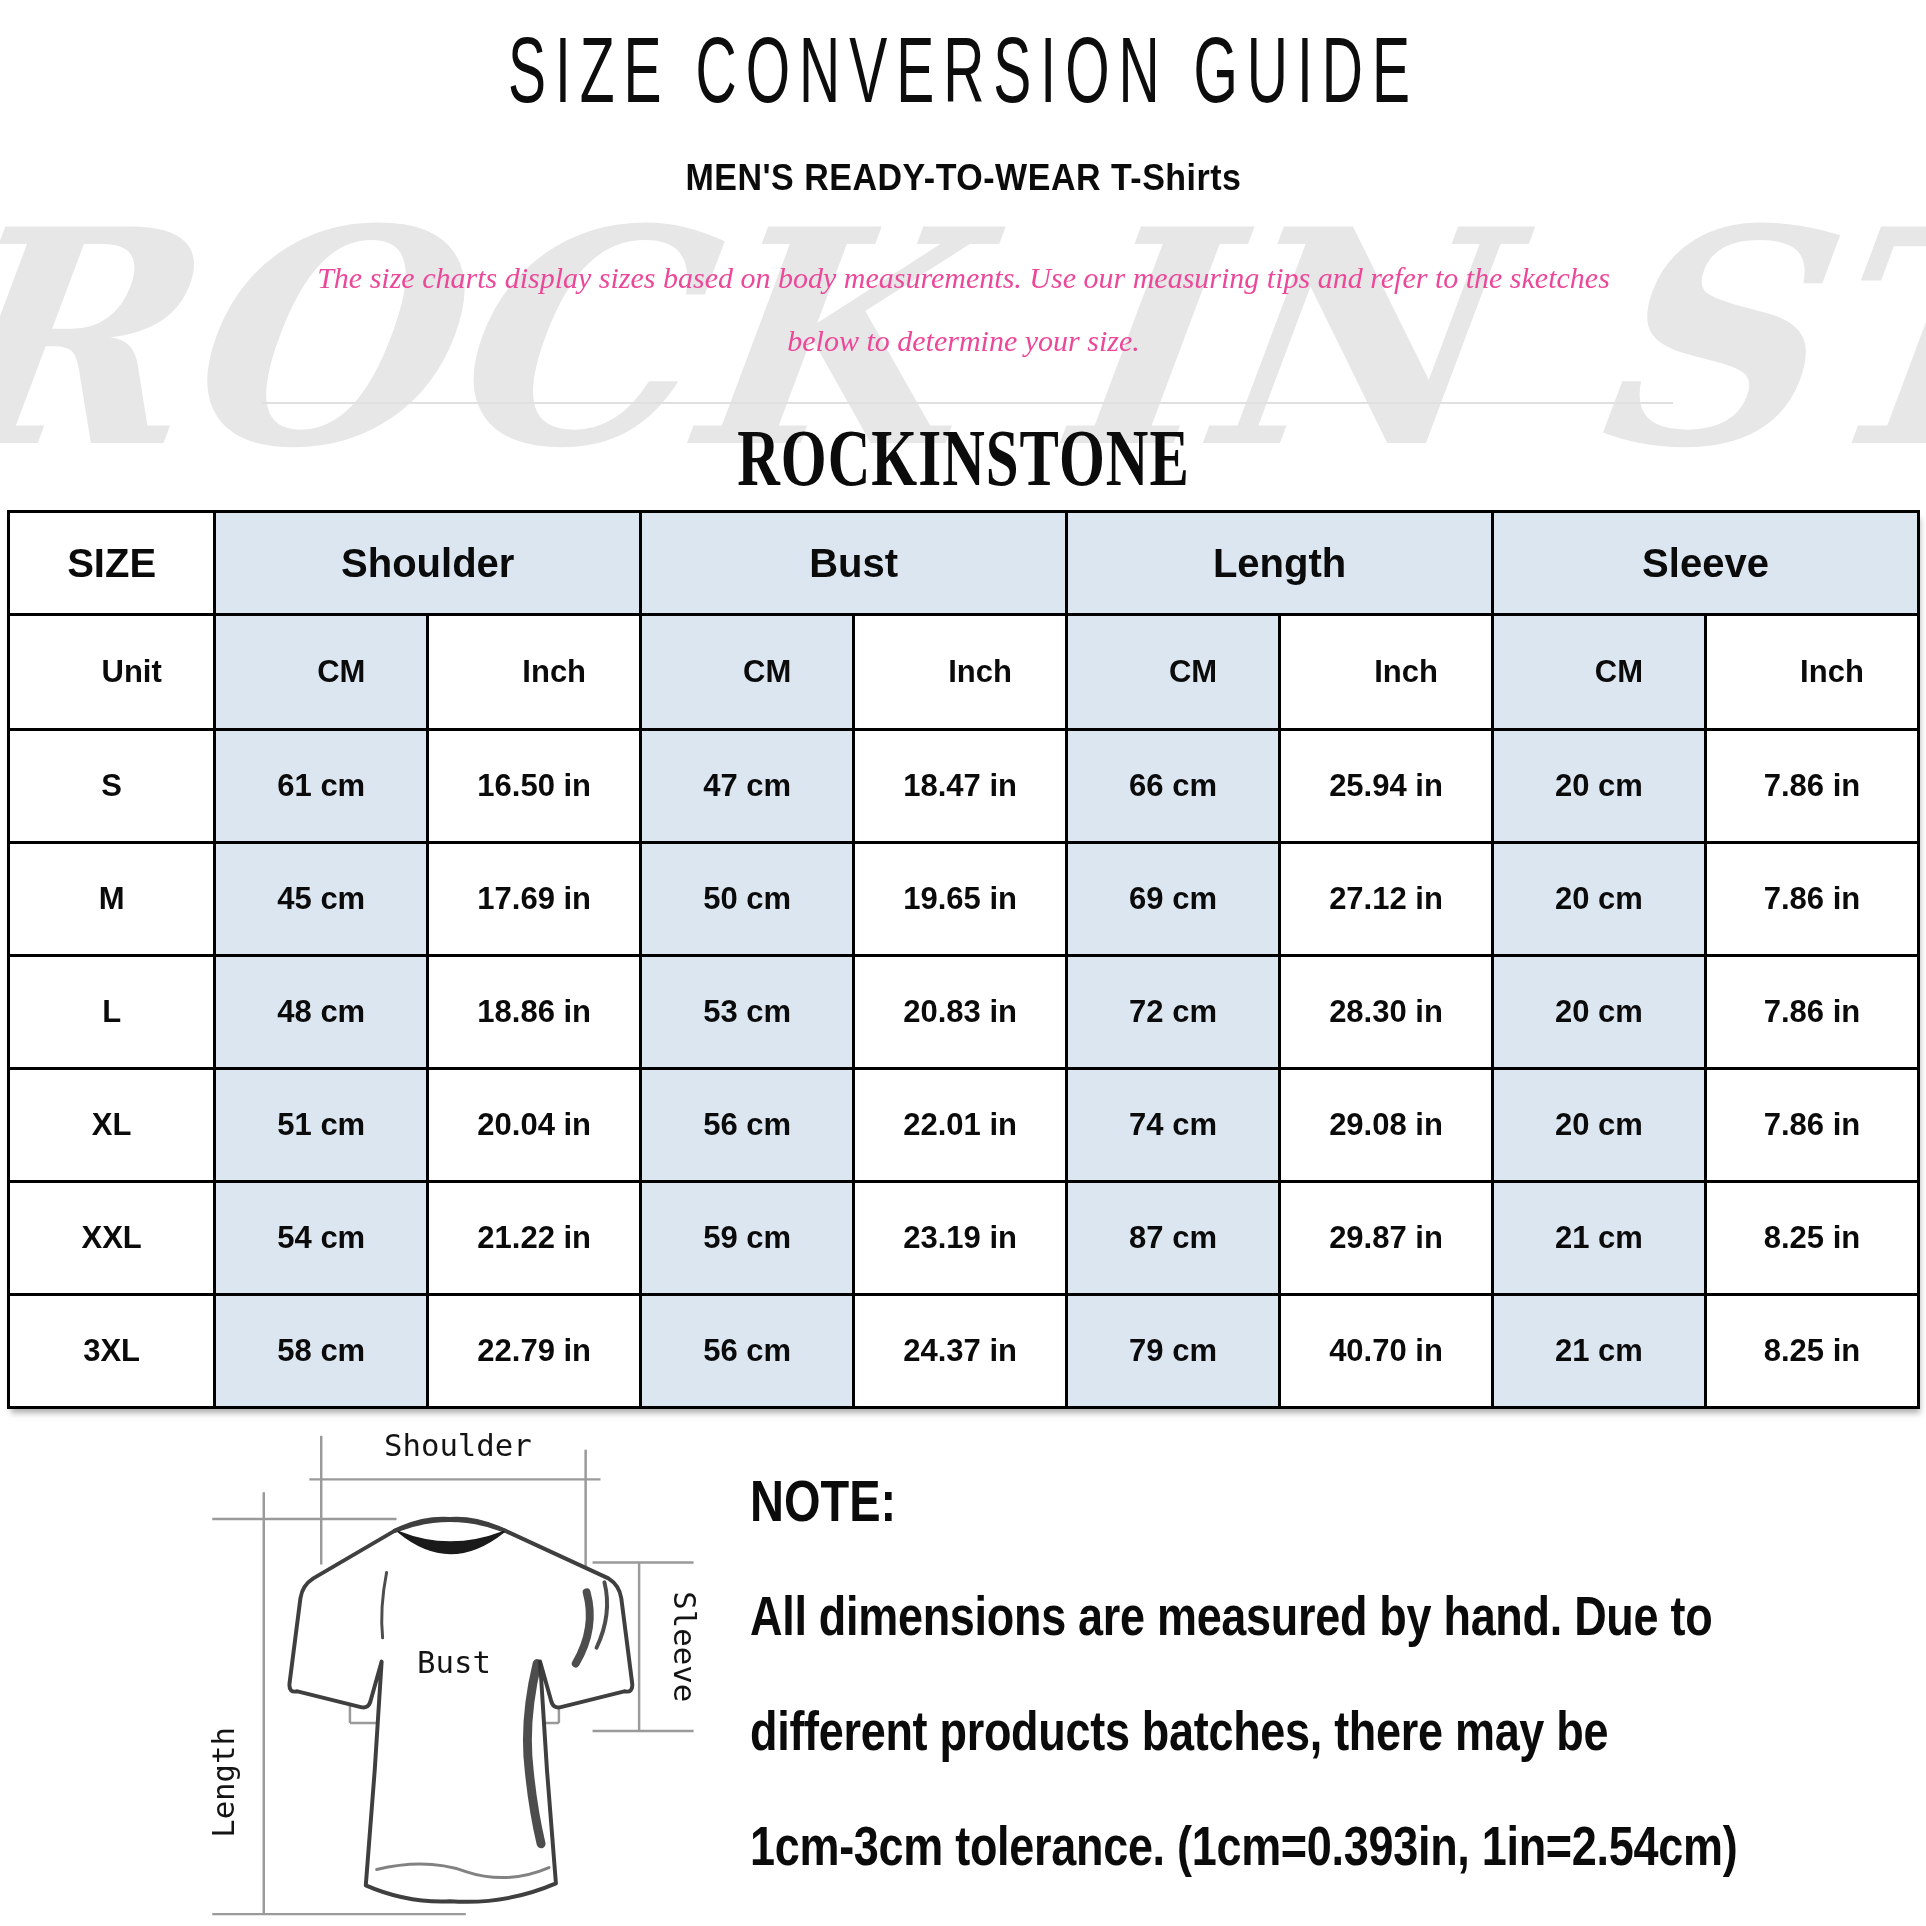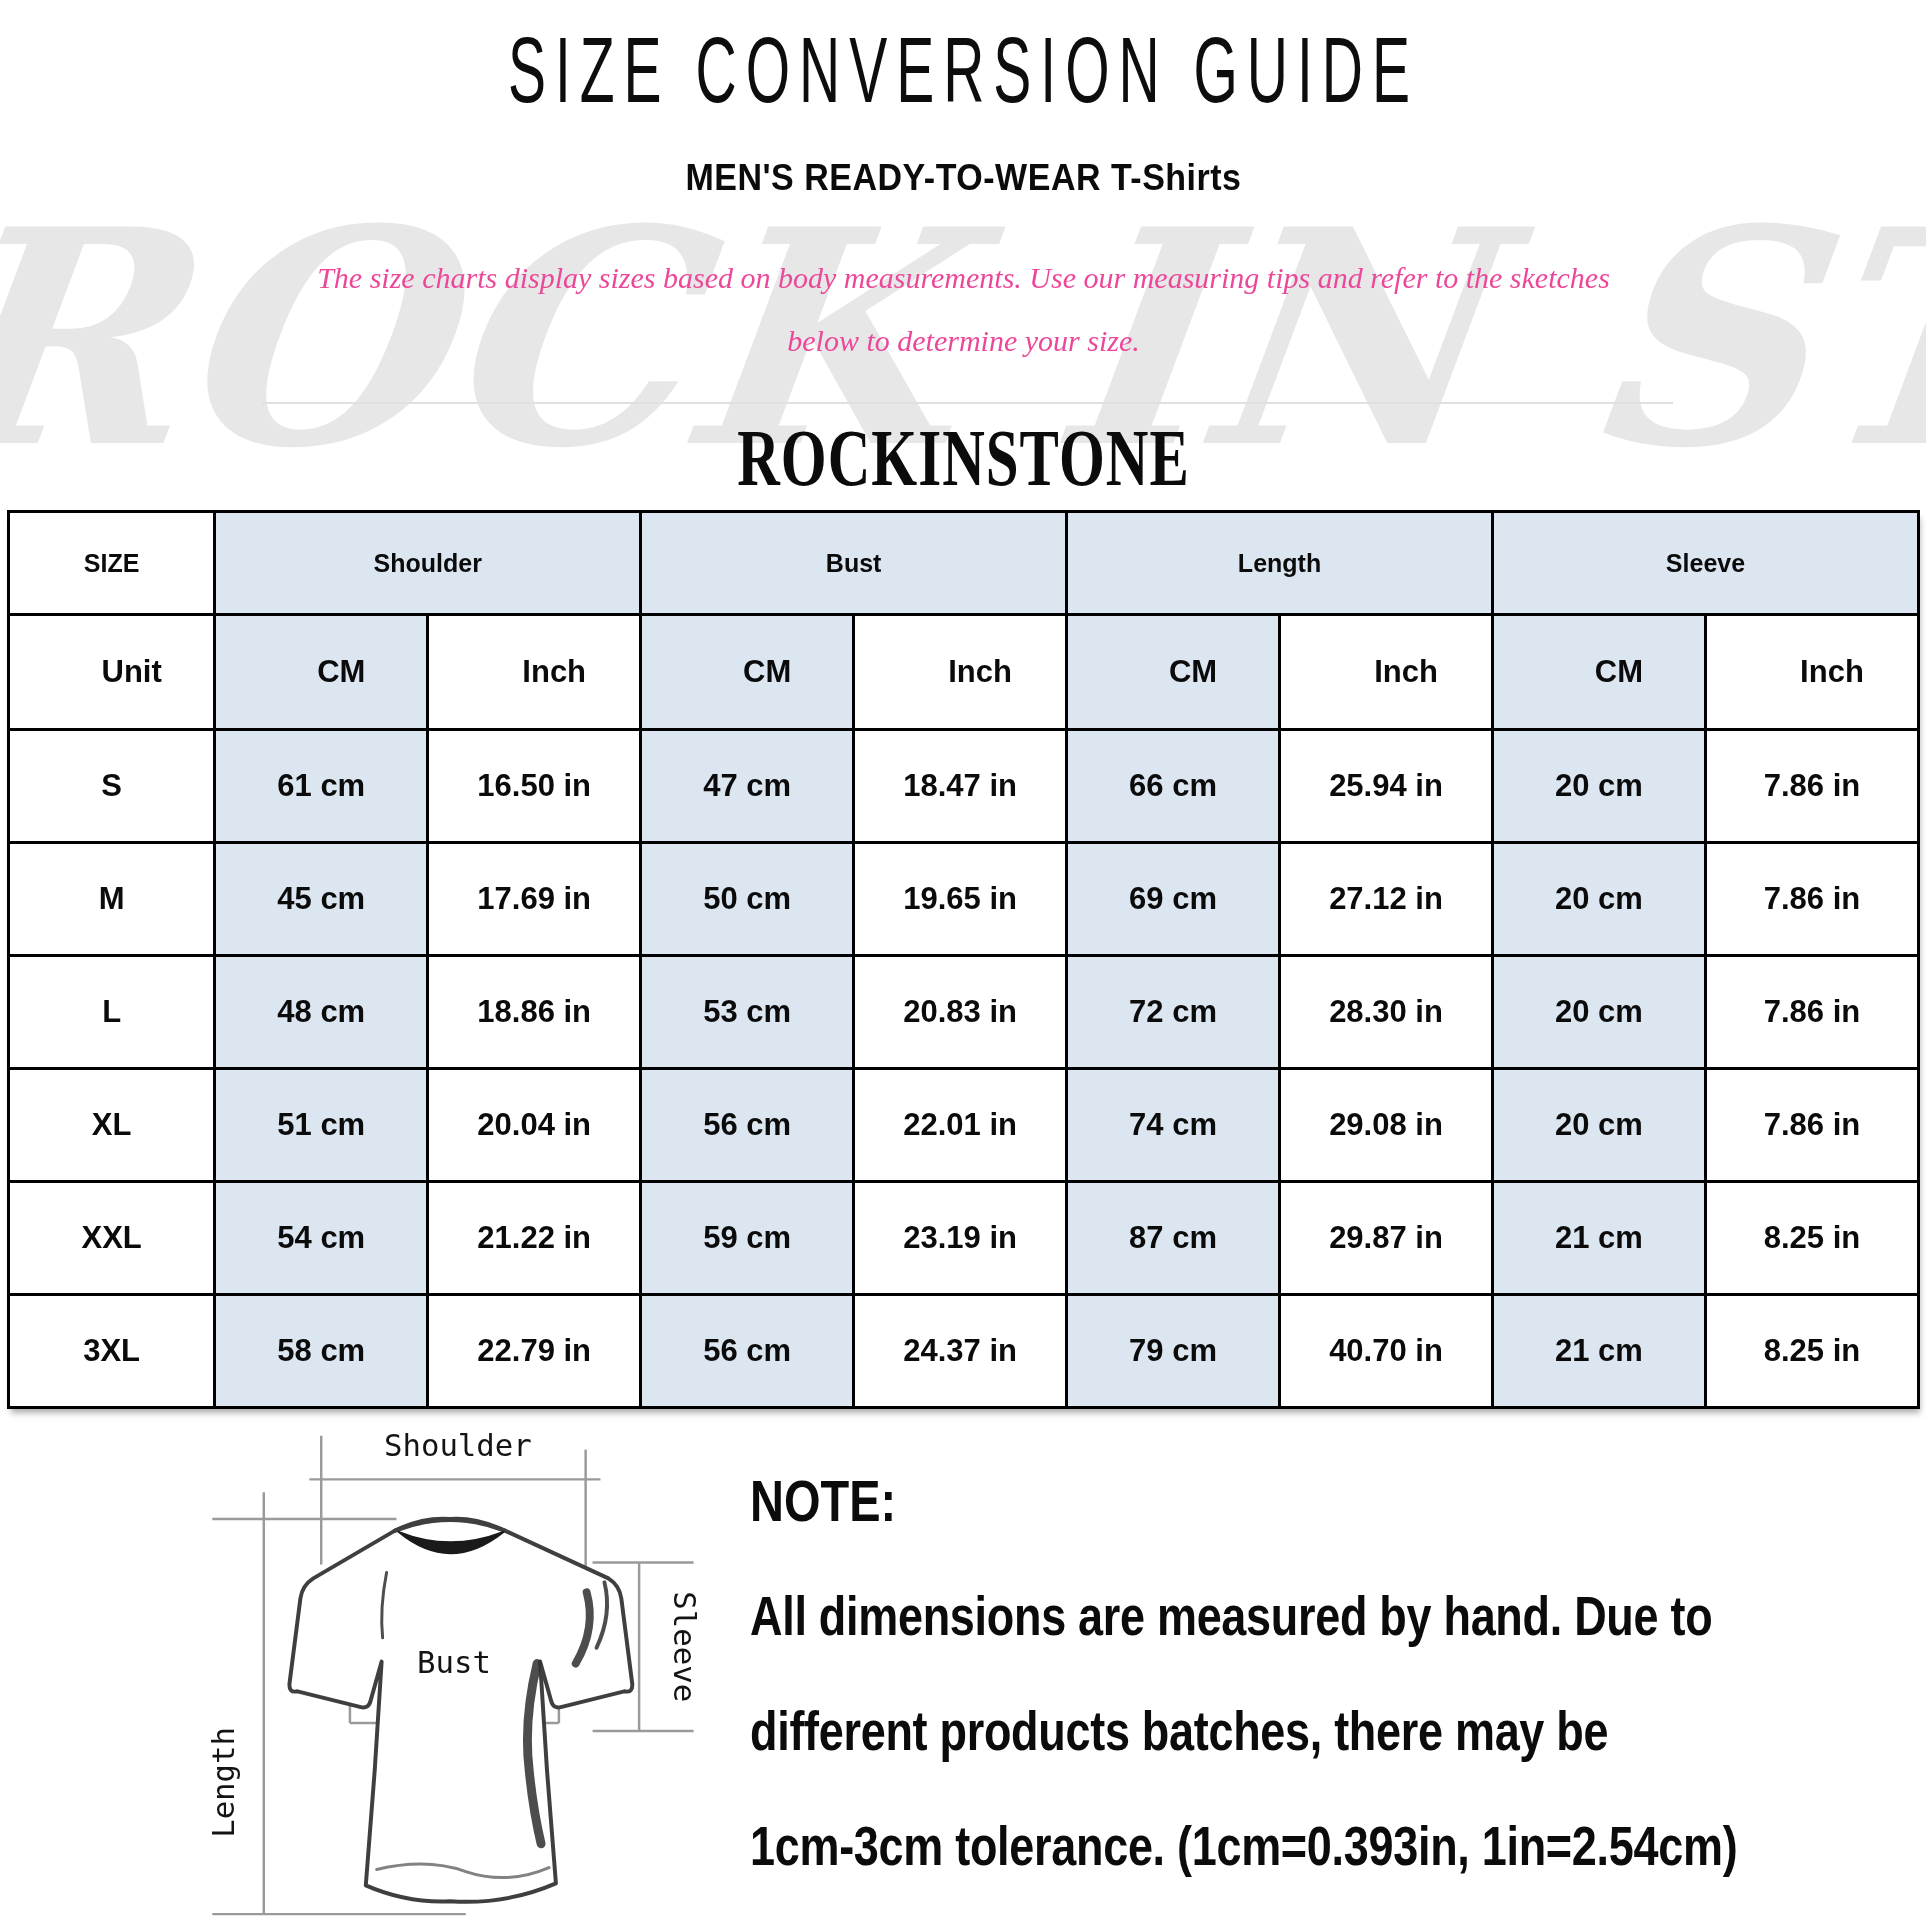--- a/index.html
+++ b/index.html
@@ -61,21 +61,21 @@
     background:#ffffff; z-index:2;
     box-shadow:2px 6px 6px -2px rgba(110,110,110,0.55);
   }
   .size-table td {
     border:3px solid #000000;
     text-align:center; vertical-align:middle;
     font-weight:bold; font-size:31px;
     background:#ffffff;
     letter-spacing:0px;
   }
-  .size-table tr.head-row td { height:103px; font-size:25px; }
+  .size-table tr.head-row td { height:103px; font-size:40px; }
   .size-table tr.unit-row td { height:115px;padding-left:40px; }
   .size-table tr.data-row td { height:113px; }
   .size-table td.shade { background:#dce6f1; }
 
   
   .sketch-wrap {
     position:absolute; top:1414px; left:139px;
     width:614px; height:513px; z-index:2;
   }
   .sketch-wrap svg { width:100%; height:100%; }

